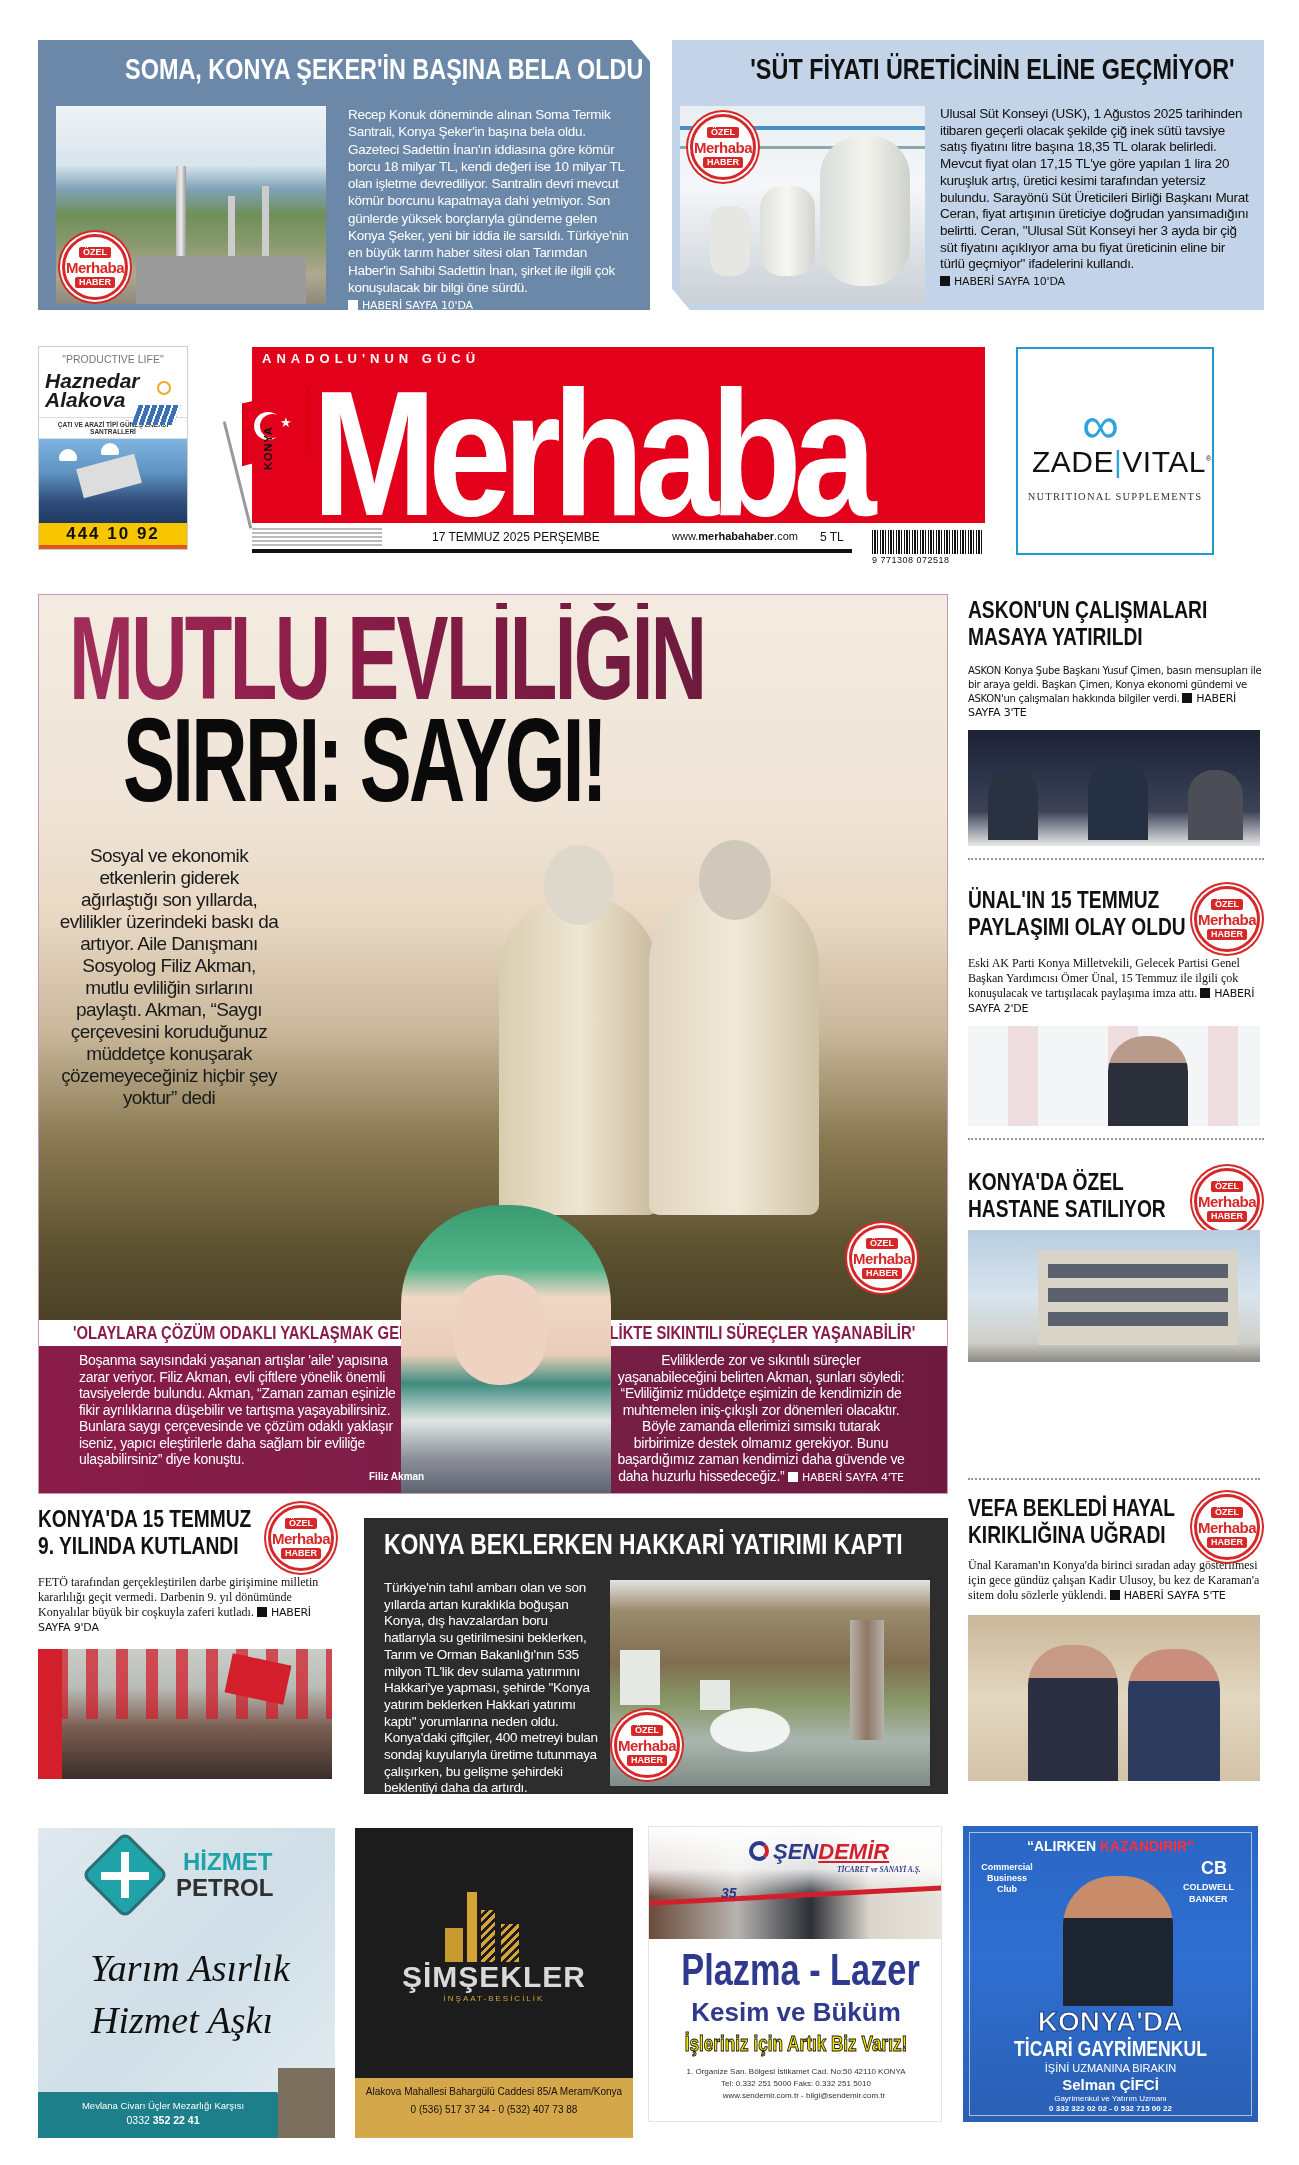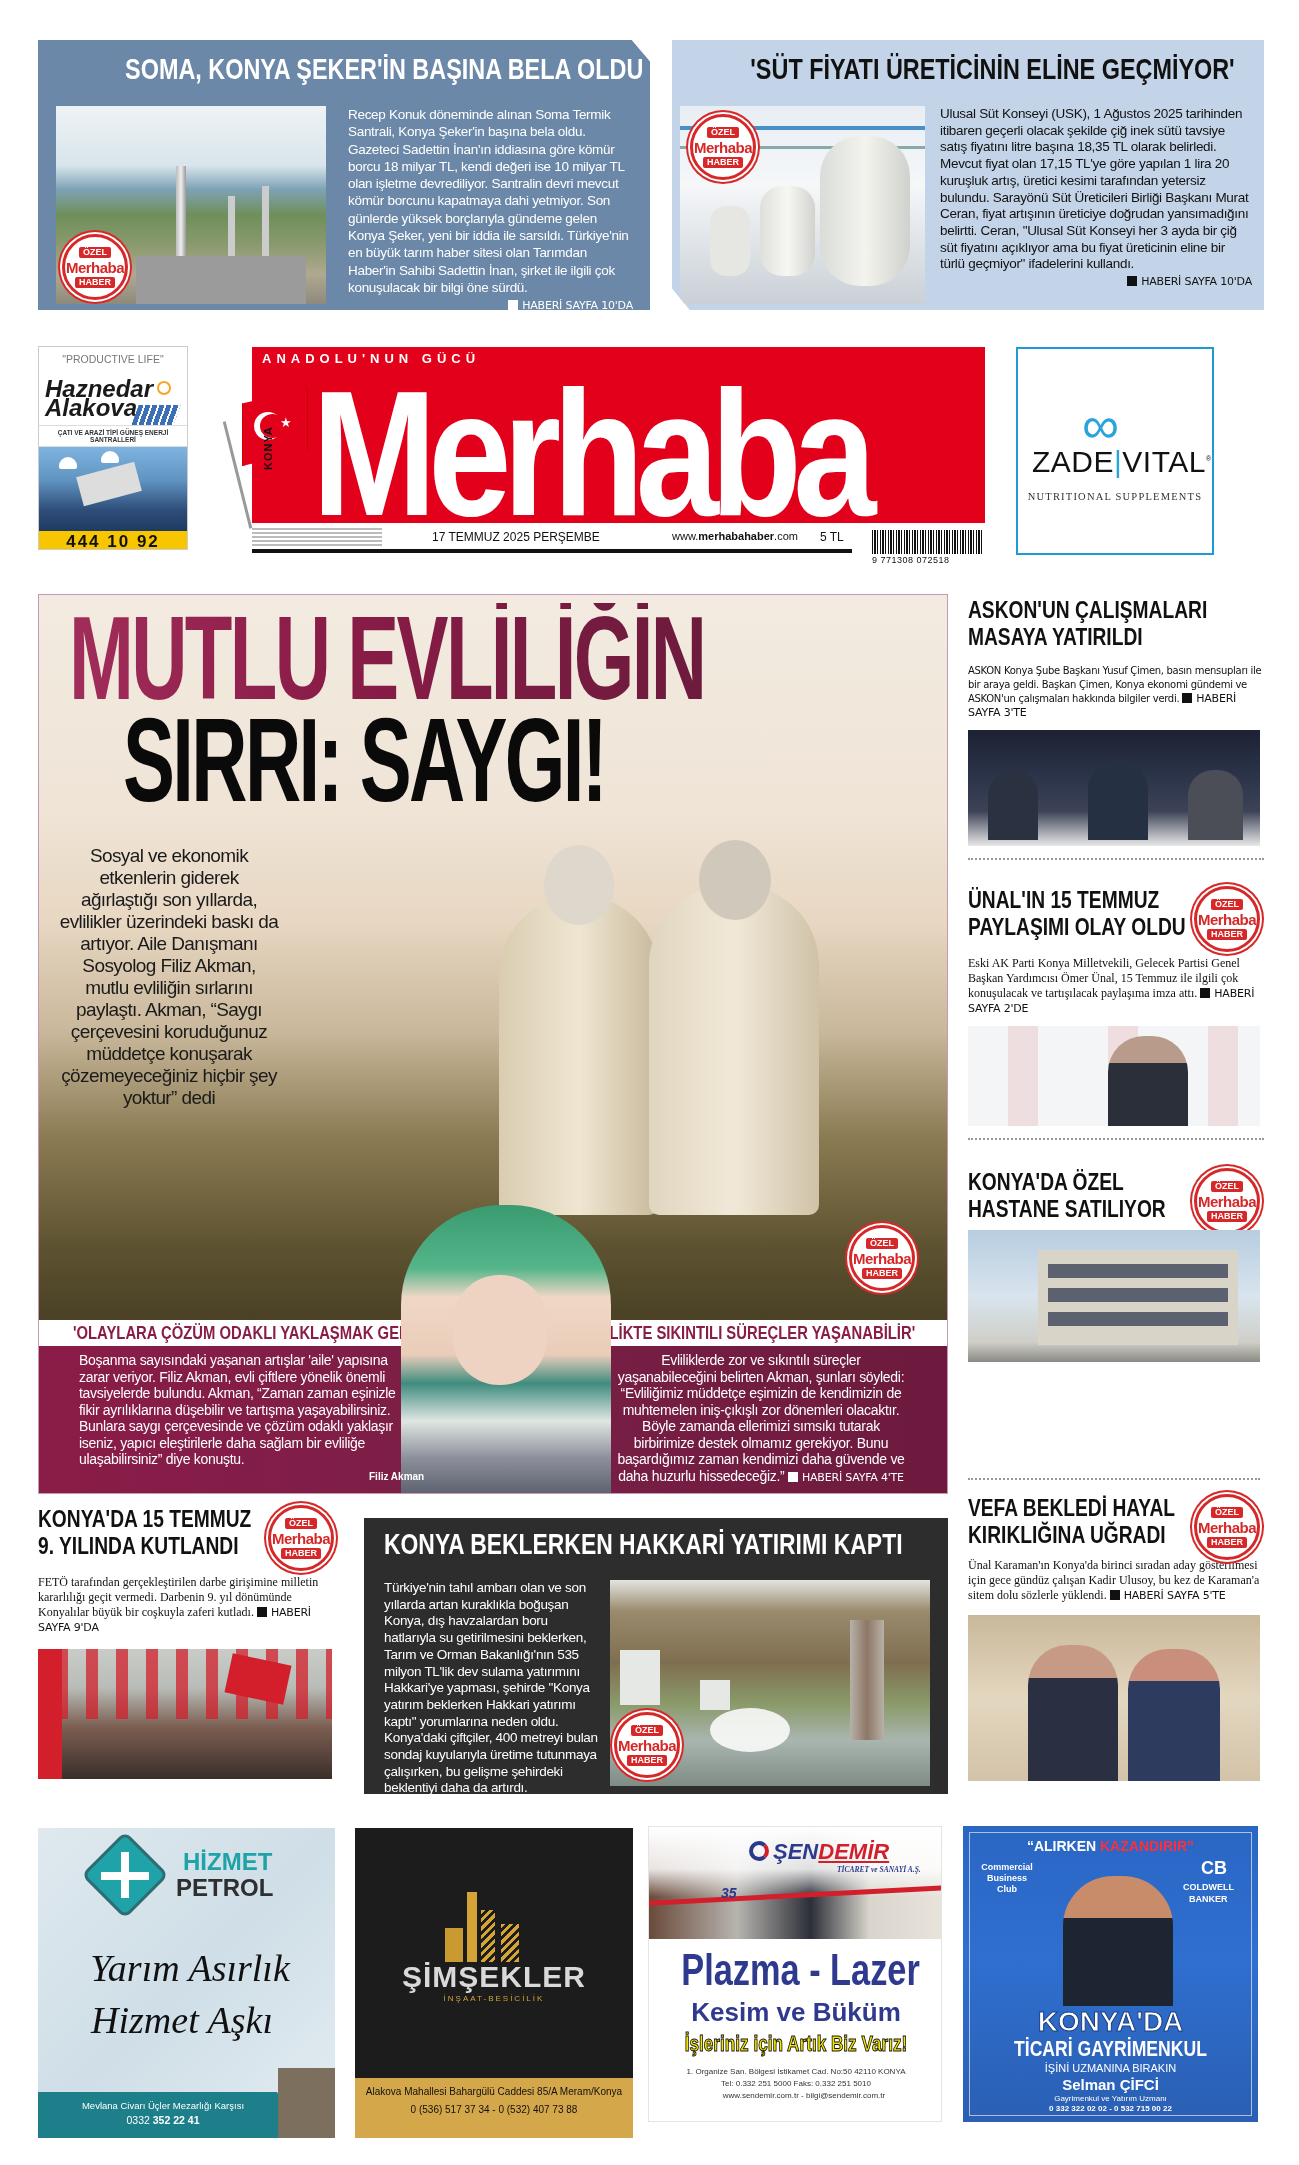--- a/index.html
+++ b/index.html
@@ -1,20 +1,20 @@
 <!DOCTYPE html>
 <html><head>
 <meta charset="utf-8">
 <style>
   * { box-sizing: border-box; margin: 0; padding: 0; }
   body { width: 1299px; height: 2165px; background: #ffffff; font-family: "Liberation Sans", sans-serif; color: #111; position: relative; overflow: hidden; }
   .abs { position: absolute; }
   .body-text { font-family: "Liberation Sans Narrow", "Liberation Sans", sans-serif; }
   .serif-text { font-family: "Liberation Serif", serif; }
-  .ref { font-family: "DejaVu Sans", sans-serif; font-size: 11px; letter-spacing: -0.2px; text-align: right; }
+  .ref { font-family: "DejaVu Sans", sans-serif; font-size: 11px; letter-spacing: -0.2px; }
   .ref::before { content: ""; display: inline-block; width: 10px; height: 10px; background: currentColor; margin-right: 4px; vertical-align: -1px; }
   .photo { overflow: hidden; }
   .stamp { width: 66px; height: 66px; border-radius: 50%; background: #fff; border: 3px solid #d62828; box-shadow: 0 0 0 2px #fff, 0 0 0 4px #d62828; display: flex; flex-direction: column; align-items: center; justify-content: center; color: #d62828; font-weight: 700; line-height: 1; font-family: "Liberation Sans", sans-serif; }
   .stamp .s1, .stamp .s3 { background: #d62828; color: #fff; font-size: 9px; padding: 1px 4px; border-radius: 2px; }
   .stamp .s2 { font-size: 15px; letter-spacing: -0.5px; margin: 2px 0; }
   .dotted { border-top: 2px dotted #999; }
 
   
   .top-box { top: 40px; height: 270px; }
   .top-left { left: 38px; width: 612px; background: #6b88a8; clip-path: polygon(0 0, 97% 0, 100% 8%, 100% 100%, 0 100%); }
@@ -66,21 +66,21 @@
     </div>
   </div>
   <div class="abs body-text" style="left:268px; top:66px; width:312px; color:#111; font-size:13.5px; line-height:16.7px; letter-spacing:-0.3px;">
     <span>Ulusal Süt Konseyi (USK), 1 Ağustos 2025 tarihinden itibaren geçerli olacak şekilde çiğ inek sütü tavsiye satış fiyatını litre başına 18,35 TL olarak belirledi. Mevcut fiyat olan 17,15 TL'ye göre yapılan 1 lira 20 kuruşluk artış, üretici kesimi tarafından yetersiz bulundu. Sarayönü Süt Üreticileri Birliği Başkanı Murat Ceran, fiyat artışının üreticiye doğrudan yansımadığını belirtti. Ceran, "Ulusal Süt Konseyi her 3 ayda bir çiğ süt fiyatını açıklıyor ama bu fiyat üreticinin eline bir türlü geçmiyor" ifadelerini kullandı.</span>
     <div class="ref" style="color:#111; margin-top:1px;">HABERİ SAYFA 10'DA</div>
   </div>
 </div>
 
 <div class="abs ad-box" style="left:38px; top:346px; width:150px; height:204px; background:#fff;">
   <div style="text-align:center; font-size:10.5px; color:#777; margin-top:6px;">"PRODUCTIVE LIFE"</div>
-  <div style="padding-left:6px; font-weight:900; font-style:italic; font-size:24px; line-height:19px; color:#1a1a1a; margin-top:14px;">
+  <div style="padding-left:6px; font-weight:900; font-style:italic; font-size:21px; line-height:19px; color:#1a1a1a; margin-top:6px;">
     <div>Haznedar</div>
     <div>Alakova</div>
   </div>
   <div class="abs" style="left:118px; top:34px; width:14px; height:14px; border-radius:50%; border:2px solid #f5a623;"></div>
   <div class="abs" style="left:96px; top:58px; width:42px; height:20px; background:repeating-linear-gradient(90deg,#3b6fb6 0 5px,#fff 5px 7px); transform:skewX(-20deg);"></div>
   <div style="font-size:6.5px; font-weight:700; text-align:center; margin-top:8px; color:#333; border-top:1px solid #ddd; border-bottom:1px solid #ddd; padding:3px 0;">ÇATI VE ARAZİ TİPİ GÜNEŞ ENERJİ SANTRALLERİ</div>
   <div class="photo" style="height:84px; background:linear-gradient(180deg,#7fb3e0 0%,#5f93c0 40%,#2f4d7a 75%,#1f3a62 100%); position:relative;">
     <div class="abs" style="left:20px; top:10px; width:18px; height:12px; border-radius:9px 9px 2px 2px; background:#fff;"></div>
     <div class="abs" style="left:62px; top:4px; width:18px; height:12px; border-radius:9px 9px 2px 2px; background:#fff;"></div>
     <div class="abs" style="left:40px; top:22px; width:60px; height:30px; background:#ddd; transform:rotate(-15deg);"></div>

